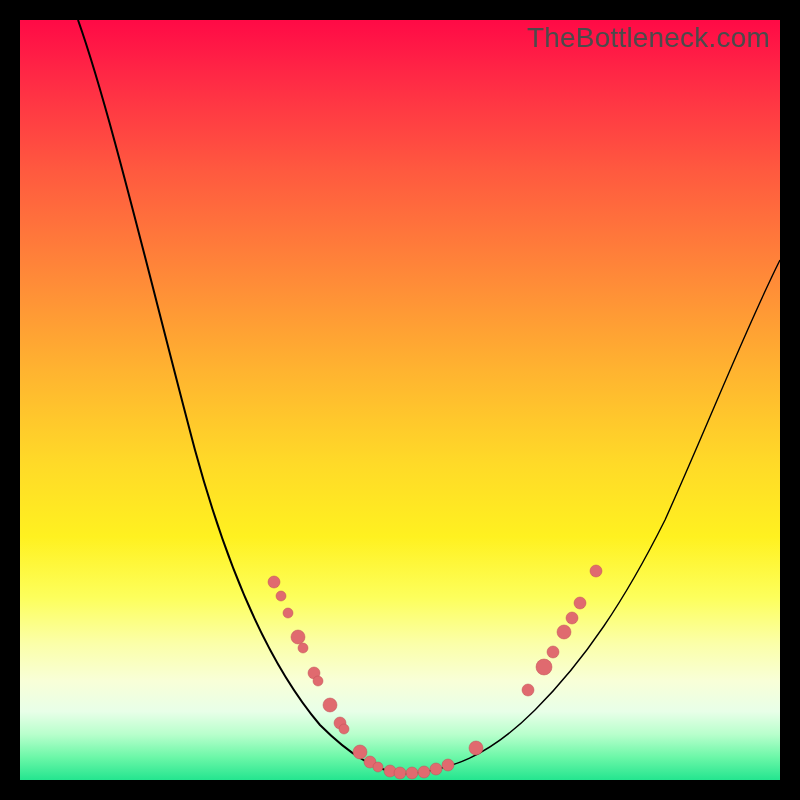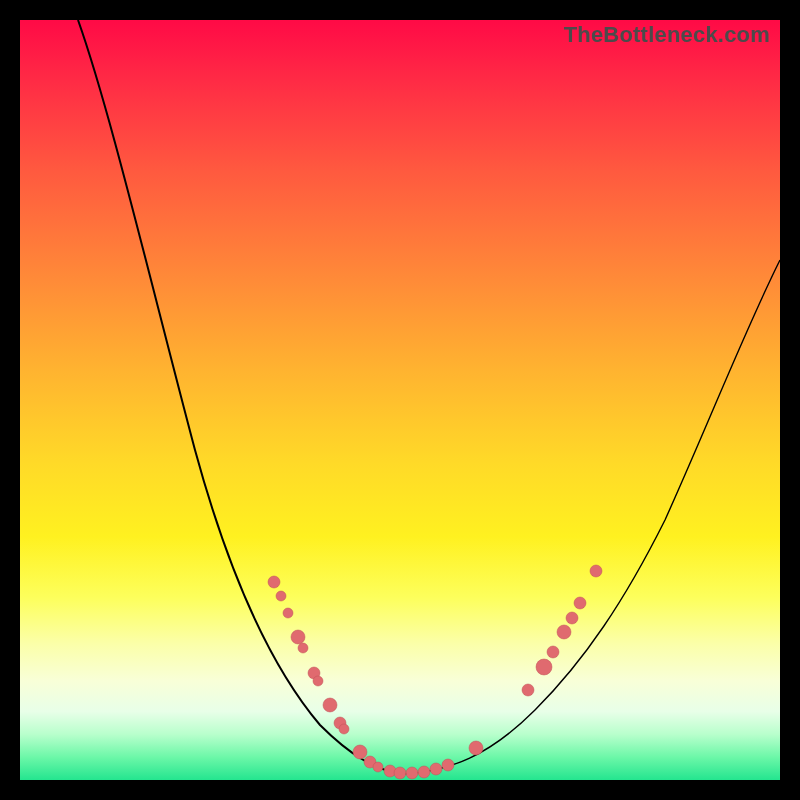--- a/index.html
+++ b/index.html
@@ -46,22 +46,22 @@
       #b8ffcc 94%,
       #6cf7a8 97%,
       #24e58f 100%
     );
   }
   .watermark {
     position: absolute;
     top: 2px;
     right: 10px;
     color: #4b4b4b;
-    font-size: 22px;
-    font-weight: 700;
+    font-size: 28px;
+    font-weight: 400;
     letter-spacing: 0.2px;
     user-select: none;
   }
   svg {
     position: absolute;
     inset: 0;
   }
   .curve {
     fill: none;
     stroke: #000;

